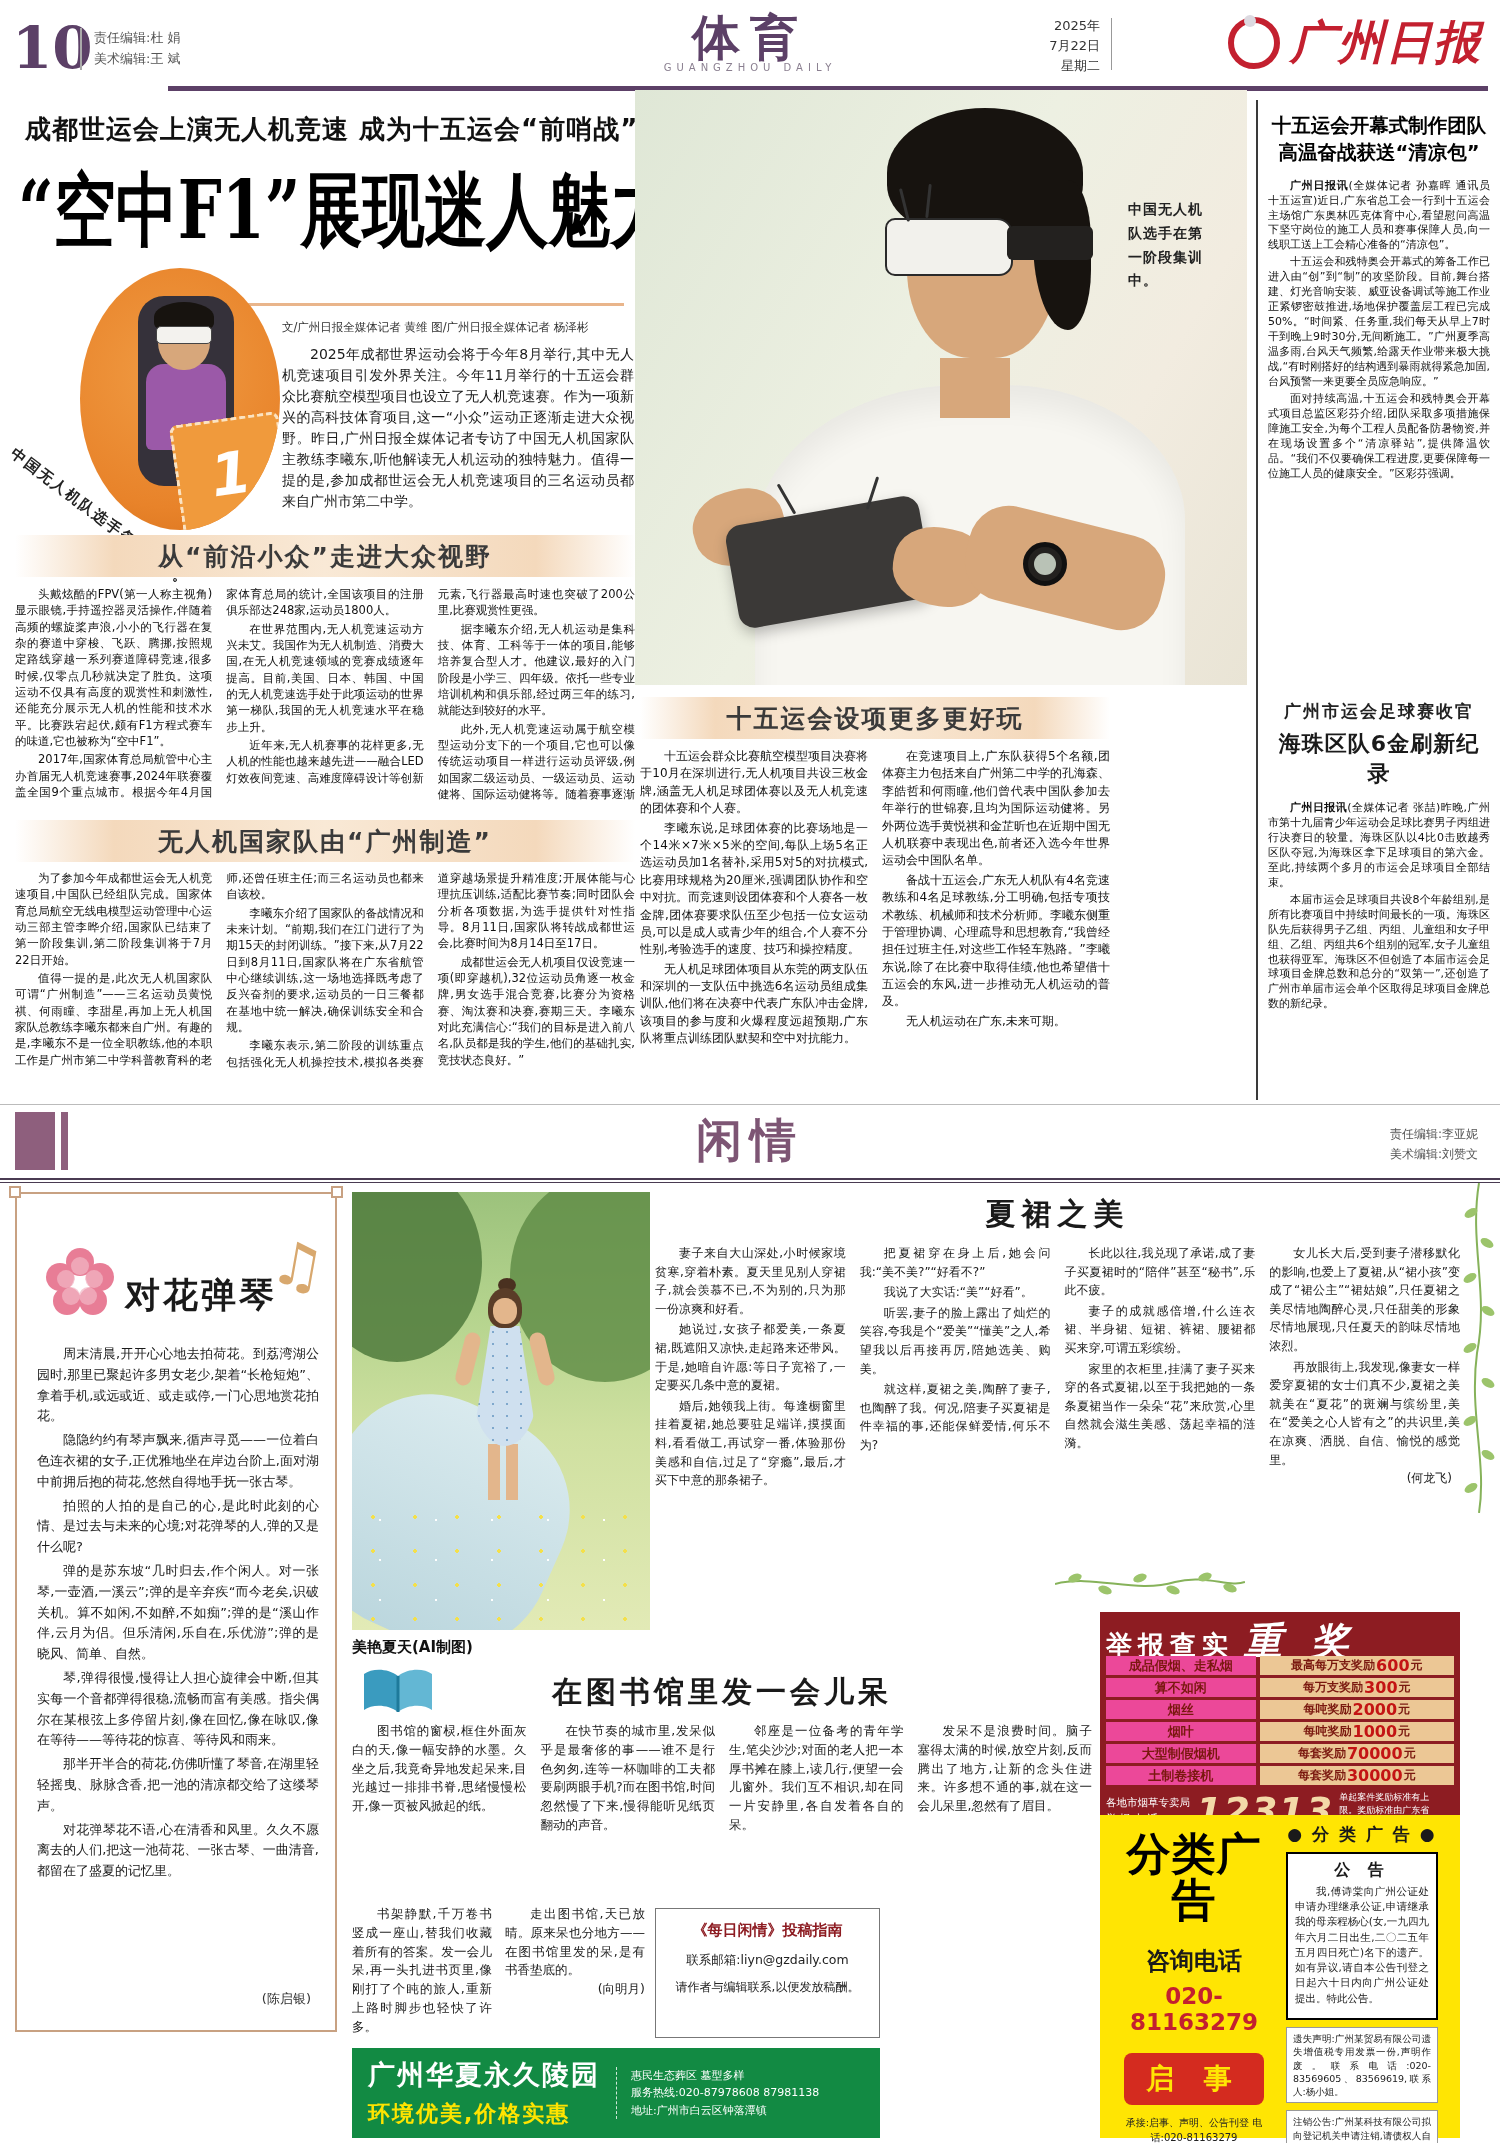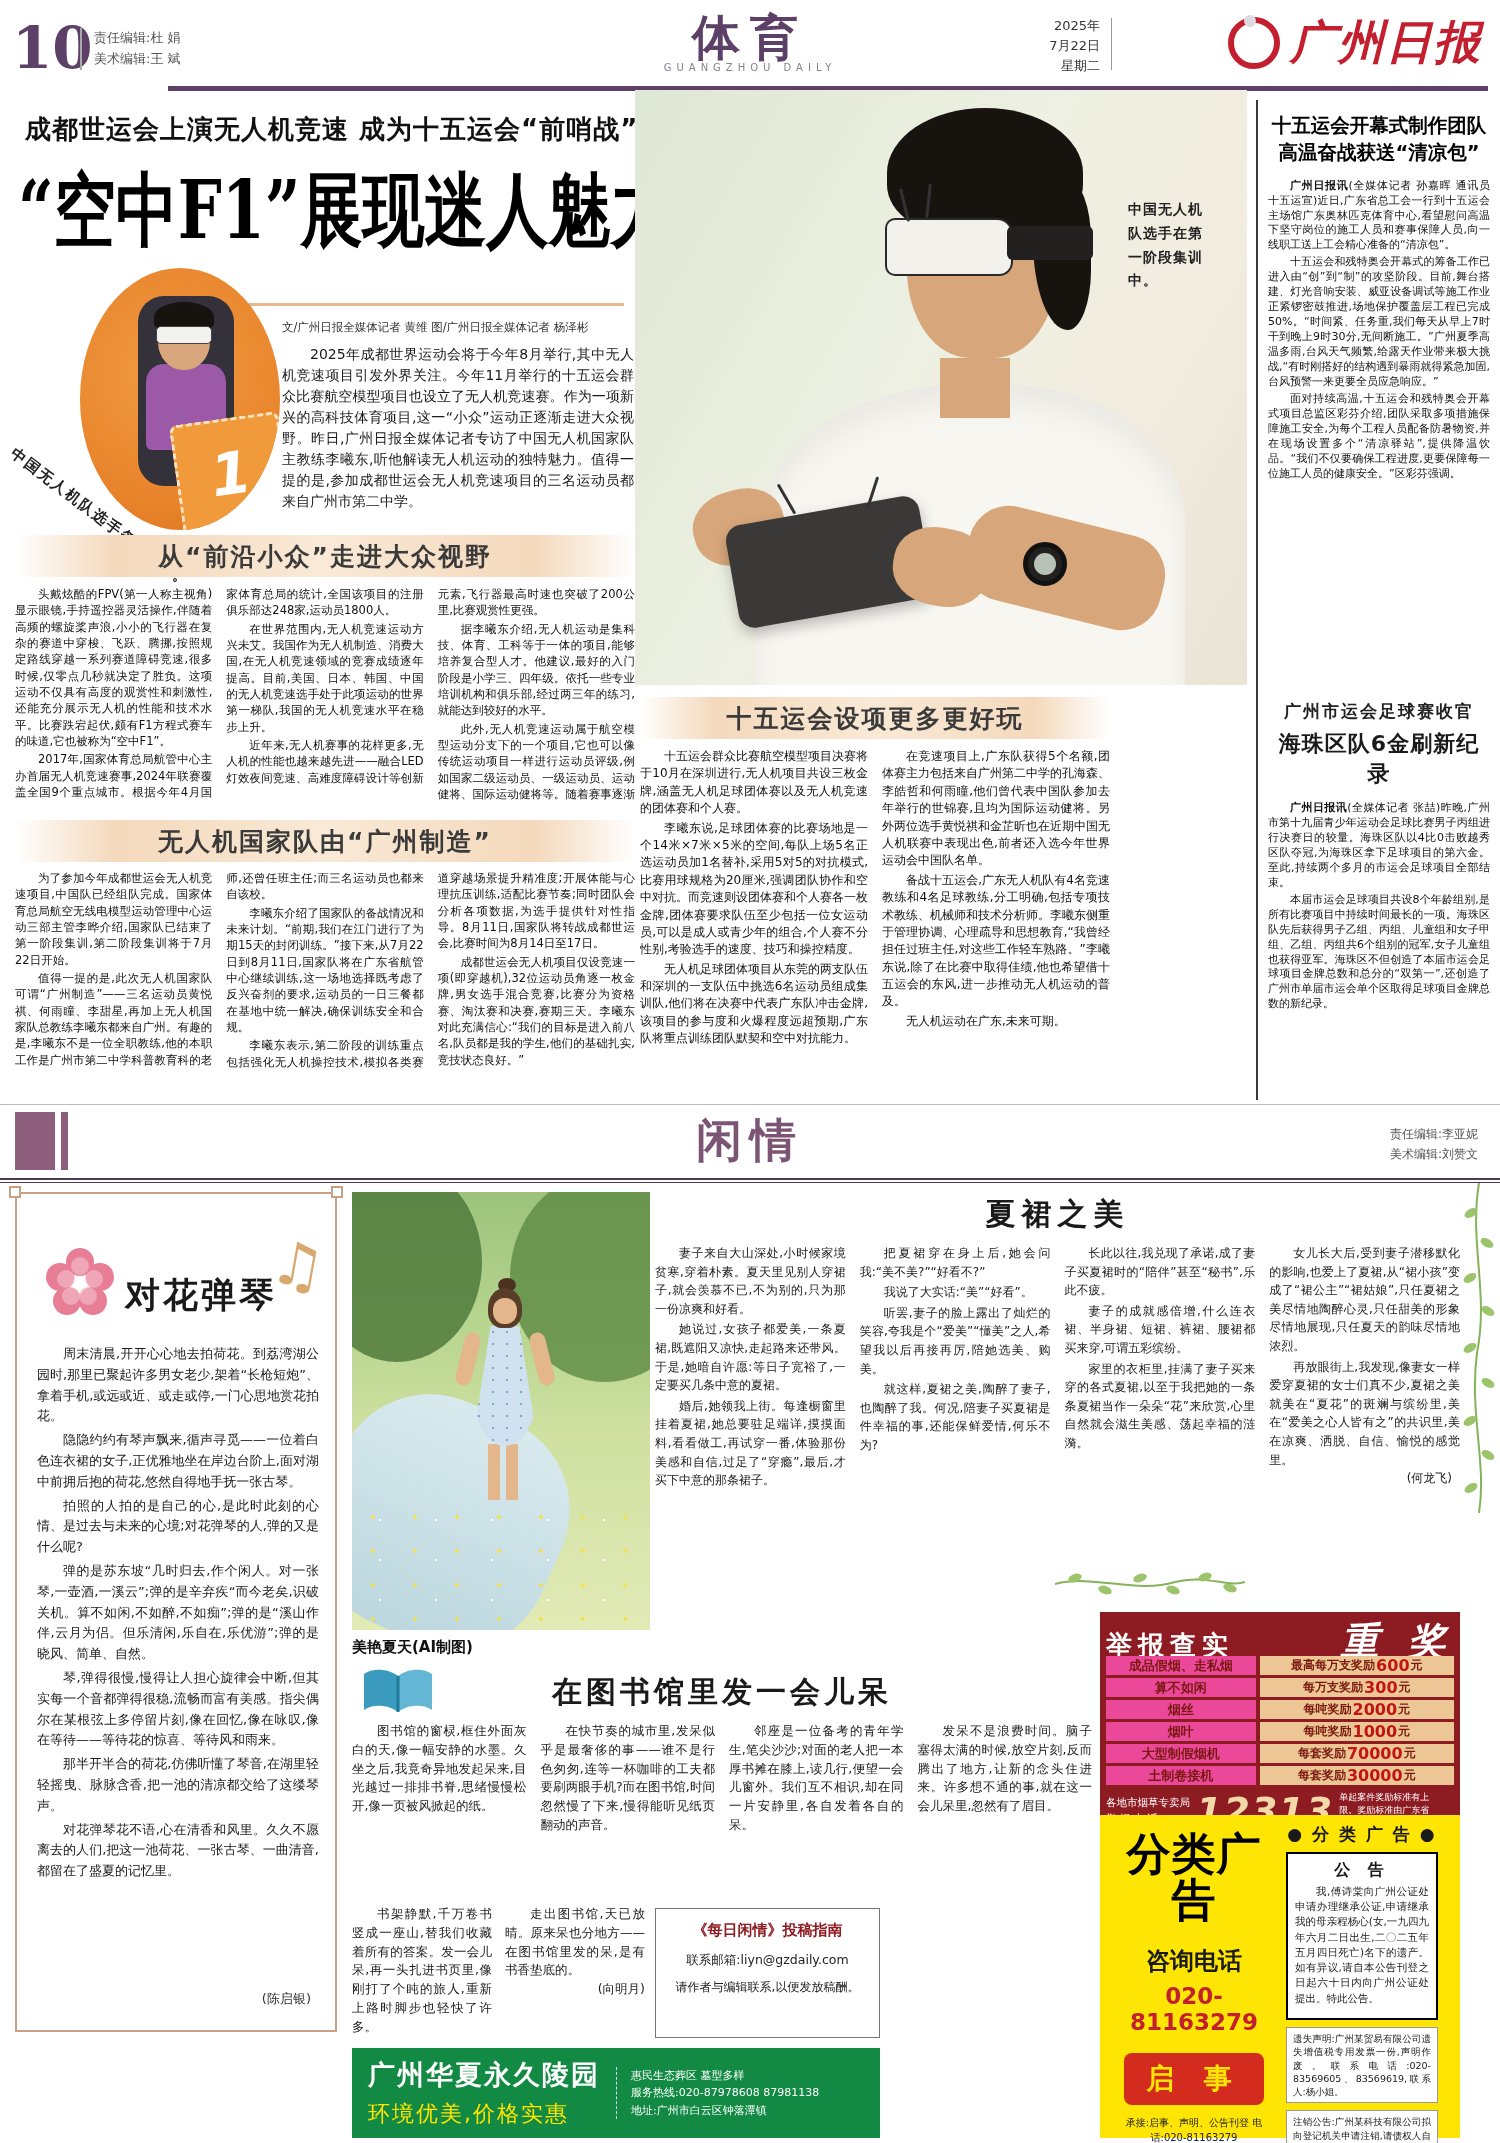--- a/index.html
+++ b/index.html
@@ -142,26 +142,26 @@
           font-size:12.5px;line-height:1.5;text-align:justify;overflow:hidden}
   #lib-p2 .author{text-align:right;text-indent:0}
   
   #sub{left:655px;top:1908px;width:225px;height:130px;border:1px solid #777;padding:12px 12px;text-align:center}
   #sub .t{font-size:15px;font-weight:bold;color:#8d1c22}
   #sub .e{font-size:12.5px;margin-top:12px;color:#222}
   #sub .n{font-size:12px;margin-top:10px;color:#222}
   
   #cem{left:352px;top:2048px;width:528px;height:90px;background:#128a43;display:flex;align-items:center;padding:0 16px;gap:16px}
   #cem .nm{font-size:27px;font-weight:bold;color:#fff;letter-spacing:2px}
-  #cem .sl{font-size:22px;font-weight:normal;color:#ffe400;letter-spacing:2px}
+  #cem .sl{font-size:22px;font-weight:bold;color:#ffe400;letter-spacing:2px}
   #cem .l{display:flex;flex-direction:column;gap:6px}
   #cem .r{border-left:1px dashed #cfe8d8;padding-left:14px;font-size:11px;color:#fff;line-height:1.6}
   
   #rw{left:1100px;top:1612px;width:360px;background:#8d1c22;padding:4px 6px 0}
-  #rw-head{display:flex;align-items:baseline;justify-content:space-between;gap:10px;height:40px}
+  #rw-head{display:flex;align-items:baseline;justify-content:flex-start;gap:10px;height:40px}
   #rw-head .a{font-size:26px;font-weight:bold;color:#fff;letter-spacing:6px;border-bottom:2px solid #fff;line-height:1.3}
   #rw-head .b{font-size:38px;font-weight:bold;color:#fff;letter-spacing:8px;font-style:italic}
   .rw-row{display:flex;height:19px;margin-bottom:3px;gap:4px}
   .rw-l{width:43%;background:#ec4899;color:#7a180f;font-weight:bold;font-size:13px;display:flex;align-items:center;justify-content:center}
   .rw-r{flex:1;background:#ecc795;color:#7a180f;display:flex;align-items:center;justify-content:center;gap:1px}
   .rw-pre{font-size:12px;font-weight:bold}
   .rw-num{font-size:16px;font-weight:bold;color:#c31414}
   .rw-unit{font-size:12px;font-weight:bold}
   #rw-strip{display:flex;align-items:center;height:46px;color:#fff;gap:6px}
   #rw-strip .lab{font-size:10.5px;line-height:1.5;white-space:nowrap}

